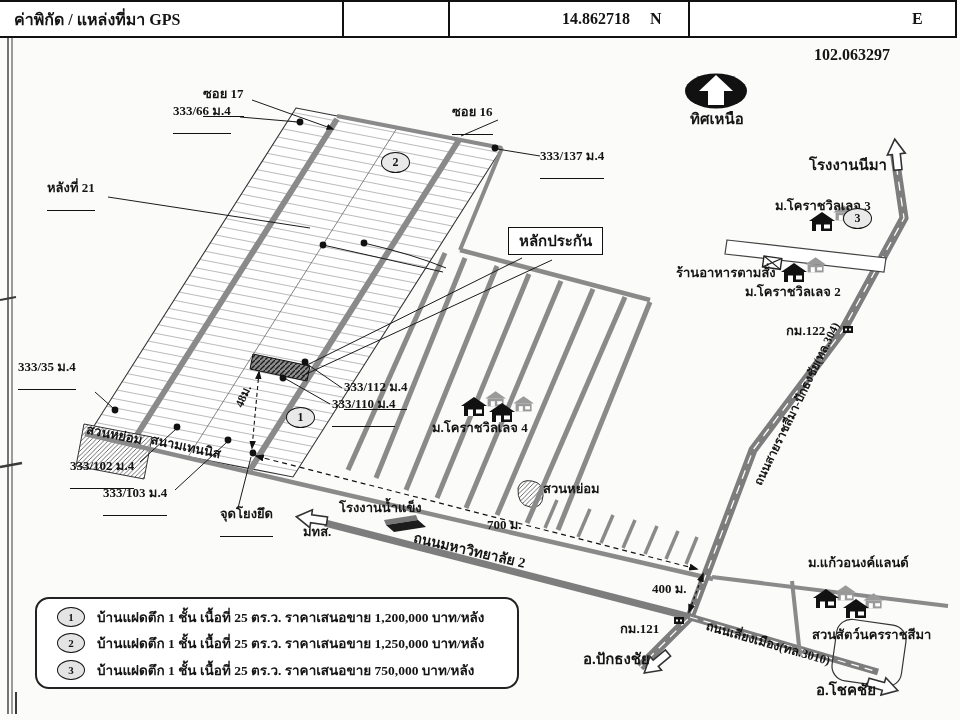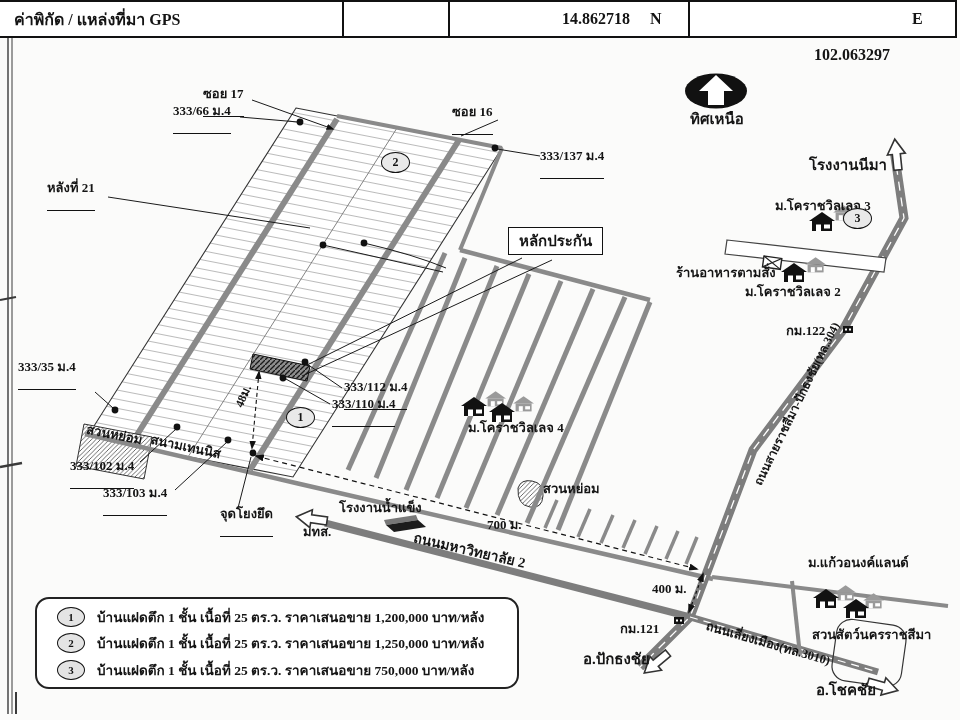--- a/index.html
+++ b/index.html
@@ -240,21 +240,21 @@
   <div class="lbl rot" style="left:86px;top:428px;transform:rotate(11deg);">สวนหย่อม</div>
   <div class="lbl rot" style="left:150px;top:440px;transform:rotate(12deg);">สนามเทนนิส</div>
   <div class="lbl rot" style="left:232px;top:390px;font-size:12px;transform:rotate(-66deg);">48ม.</div>
 
   <div class="lbl u" style="left:220px;top:507px;">จุดโยงยึด</div>
   <div class="lbl" style="left:339px;top:501px;">โรงงานน้ำแข็ง</div>
   <div class="lbl" style="left:303px;top:525px;">มทส.</div>
   <div class="lbl rot" style="left:412px;top:544px;transform:rotate(13deg);font-size:14px;">ถนนมหาวิทยาลัย 2</div>
   <div class="lbl" style="left:487px;top:518px;">700 ม.</div>
 
-  <div class="lbl" style="left:432px;top:421px;margin-left:36px;">ม.โคราชวิลเลจ 4</div>
+  <div class="lbl" style="left:432px;top:421px;">ม.โคราชวิลเลจ 4</div>
   <div class="lbl" style="left:543px;top:482px;">สวนหย่อม</div>
 
   <div class="lbl big" style="left:809px;top:158px;">โรงงานนีมา</div>
   <div class="lbl" style="left:775px;top:199px;">ม.โคราชวิลเลจ 3</div>
   <div class="lbl" style="left:676px;top:266px;">ร้านอาหารตามสั่ง</div>
   <div class="lbl" style="left:745px;top:285px;">ม.โคราชวิลเลจ 2</div>
   <div class="lbl" style="left:786px;top:324px;">กม.122</div>
   <div class="lbl rot" style="left:797px;top:404px;font-size:12px;transform:translate(-50%,-50%) rotate(-64deg);">ถนนสายราชสีมา-ปักธงชัย(ทล.304)</div>
 
   <div class="lbl" style="left:808px;top:556px;">ม.แก้วอนงค์แลนด์</div>

